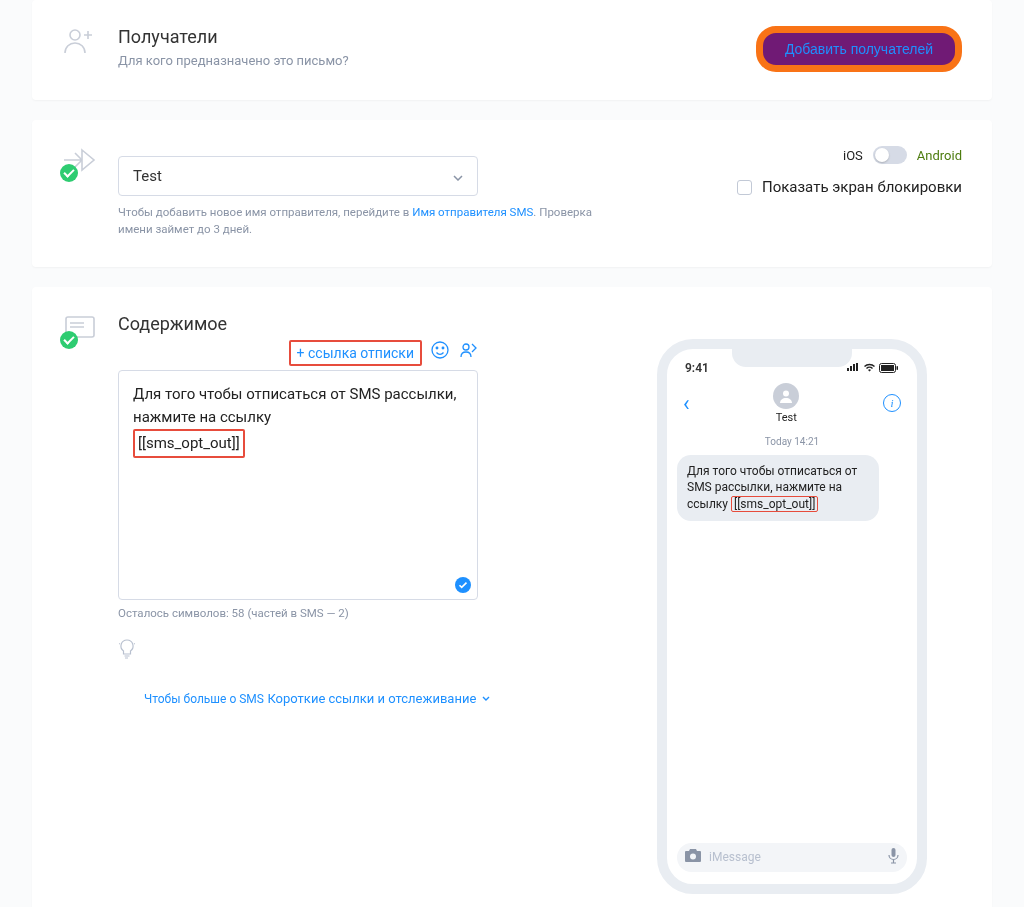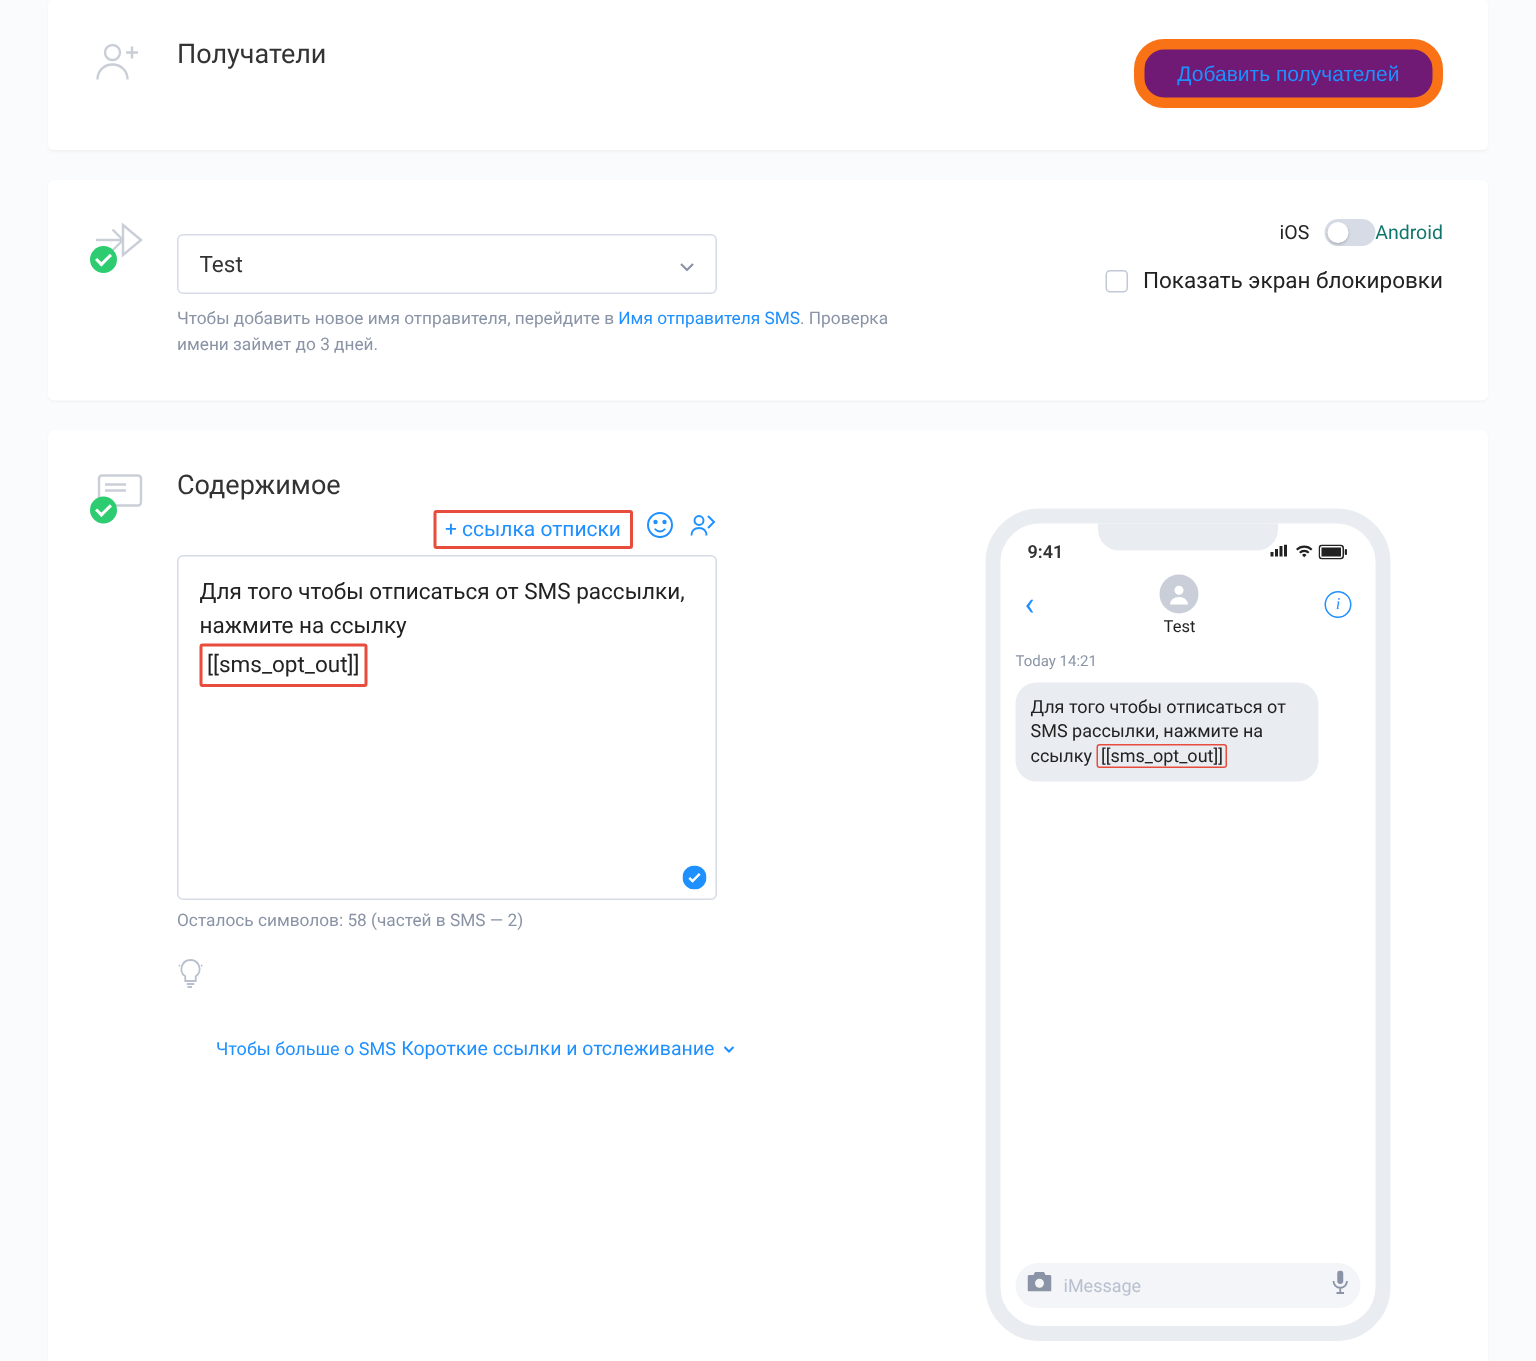--- a/index.html
+++ b/index.html
@@ -31,36 +31,36 @@
     .valid-badge { position: absolute; bottom: 6px; right: 6px; width: 16px; height: 16px; color: #1e90ff; }
     .counter { font-size: 11.5px; color: #8a94a6; margin-top: 6px; }
     .tip-row { display: flex; margin-top: 18px; }
     .tip-icon { width: 26px; color: #b8c0cf; flex-shrink: 0; }
     .tip-text { font-size: 11.5px; color: #8a94a6; line-height: 1.55; }
     .learn-more { color: #1e90ff; font-size: 12px; margin-top: 10px; display: inline-block; cursor: pointer; margin-left: 26px; }
     .shortlinks { color: #1e90ff; font-size: 13px; margin-top: 28px; display: inline-flex; align-items: center; cursor: pointer; }
     
     .os-toggle { display: flex; align-items: center; justify-content: flex-end; font-size: 13px; color: #333; }
     .os-toggle .ios { margin-right: 10px; color: #222; }
-    .os-toggle .android { color: #0f766e; }
+    .os-toggle .android { margin-left: 10px; color: #4d7c0f; }
     .switch { width: 34px; height: 18px; background: #d6dbe6; border-radius: 9px; position: relative; cursor: pointer; }
     .switch::after { content: ""; width: 14px; height: 14px; background: #fff; border-radius: 50%; position: absolute; top: 2px; left: 2px; box-shadow: 0 1px 2px rgba(0,0,0,0.2); }
     .lock-row { display: flex; align-items: center; justify-content: flex-end; margin-top: 14px; font-size: 15px; color: #222; }
     .checkbox { width: 15px; height: 15px; border: 1px solid #c2c9d6; border-radius: 3px; margin-right: 10px; cursor: pointer; }
     
     .phone { width: 270px; height: 555px; background: #fff; border: 10px solid #e9edf2; border-radius: 36px; margin: 26px auto 0; position: relative; padding: 10px 10px 12px; display: flex; flex-direction: column; }
     .notch { position: absolute; top: 0; left: 50%; transform: translateX(-50%); width: 120px; height: 18px; background: #e9edf2; border-radius: 0 0 14px 14px; }
     .status-bar { display: flex; justify-content: space-between; font-size: 12px; font-weight: 600; padding: 2px 8px; }
     .nav-bar { display: flex; align-items: center; justify-content: space-between; padding: 6px 6px 4px; }
     .back { color: #1e90ff; font-size: 22px; cursor: pointer; }
     .avatar { width: 26px; height: 26px; background: #c9ced8; border-radius: 50%; display: flex; align-items: center; justify-content: center; color: #fff; }
     .sender-col { display: flex; flex-direction: column; align-items: center; }
     .sender-name { font-size: 11px; color: #222; margin-top: 2px; }
     .info-btn { width: 18px; height: 18px; border: 1.5px solid #1e90ff; color: #1e90ff; border-radius: 50%; display: flex; align-items: center; justify-content: center; font-size: 11px; font-style: italic; font-family: serif; cursor: pointer; }
-    .timestamp { font-size: 10px; color: #8a94a6; margin: 8px 0; }
+    .timestamp { text-align: center; font-size: 10px; color: #8a94a6; margin: 8px 0; }
     .bubble { background: #e9edf2; border-radius: 14px; padding: 8px 10px; font-size: 12px; line-height: 1.4; color: #222; max-width: 88%; }
     .bubble .opt-hl { border: 1.5px solid #e74c3c; padding: 0 2px; border-radius: 2px; }
     .msg-area { flex: 1; }
     .input-bar { display: flex; align-items: center; background: #f3f5f8; border-radius: 18px; padding: 5px 8px; }
     .cam-icon { color: #8a94a6; margin-right: 8px; }
     .imsg-ph { flex: 1; font-size: 12px; color: #b8c0cf; }
     .mic-icon { color: #8a94a6; }
   </style>
 </head>
 <body>
@@ -72,20 +72,21 @@
       <div class="card-header" style="flex:1;">
         <div class="card-icon">
           <svg width="34" height="30" viewBox="0 0 34 30" fill="none" stroke="#c9ced8" stroke-width="1.6">
             <circle cx="13" cy="9" r="5"></circle>
             <path d="M3 27c0-6 4.5-10 10-10s10 4 10 10"></path>
             <path d="M26 5v8M22 9h8"></path>
           </svg>
         </div>
         <div class="card-body">
           <div class="card-title">Получатели</div>
+          <div class="card-sub">Для кого предназначено это письмо?</div>
         </div>
       </div>
       <button class="btn-outline">Добавить получателей</button>
     </div>
   </div>
 
   <div class="card">
     <div class="card2-grid">
       <div class="card-header card2-left">
         <div class="card-icon">

